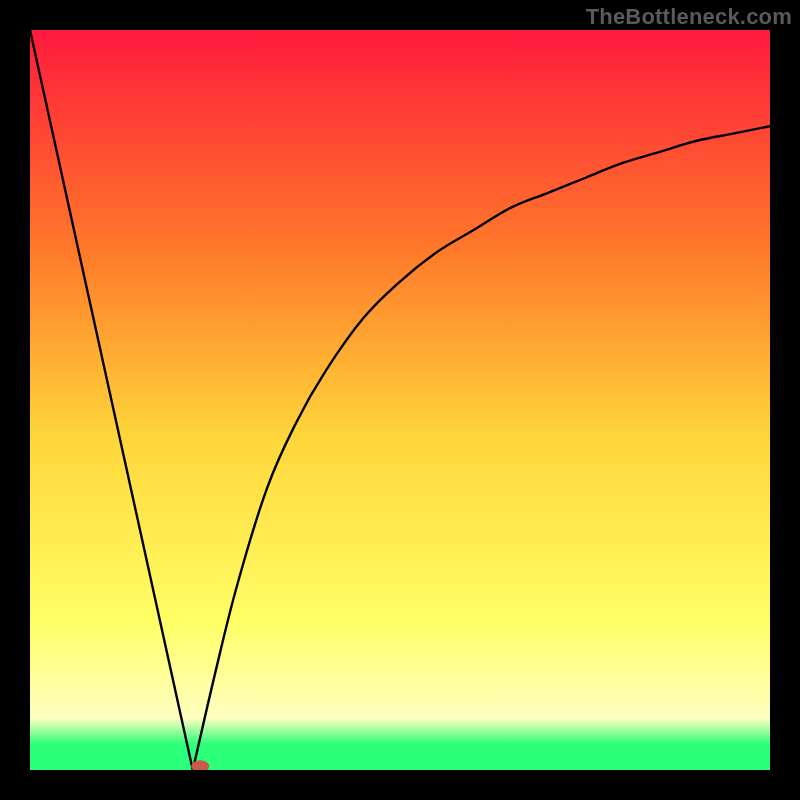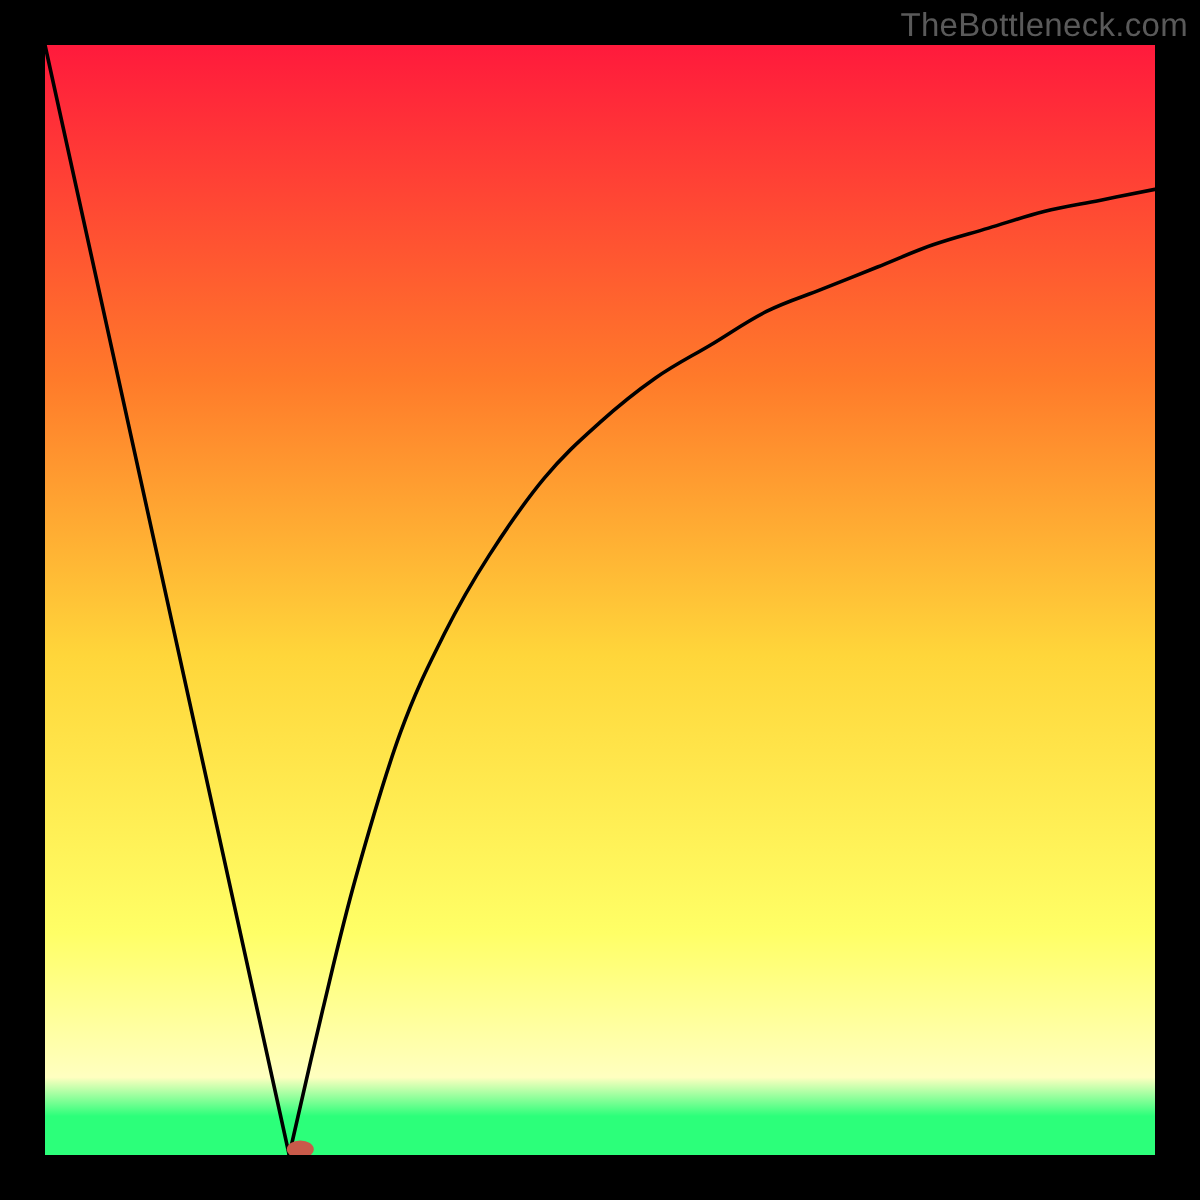--- a/index.html
+++ b/index.html
@@ -27,21 +27,21 @@
     height: 740px;
     display: block;
   }
   .attribution {
     position: absolute;
     top: 4px;
     right: 8px;
     color: #5a5a5a;
     font-size: 22px;
     letter-spacing: 0.2px;
-    font-weight: 400;
+    font-weight: 700;
     user-select: none;
   }
 </style>
 </head>
 <body>
 
 <div class="attribution">TheBottleneck.com</div>
 
 <div class="frame">
   <svg class="plot" viewBox="0 0 740 740" preserveAspectRatio="none">

